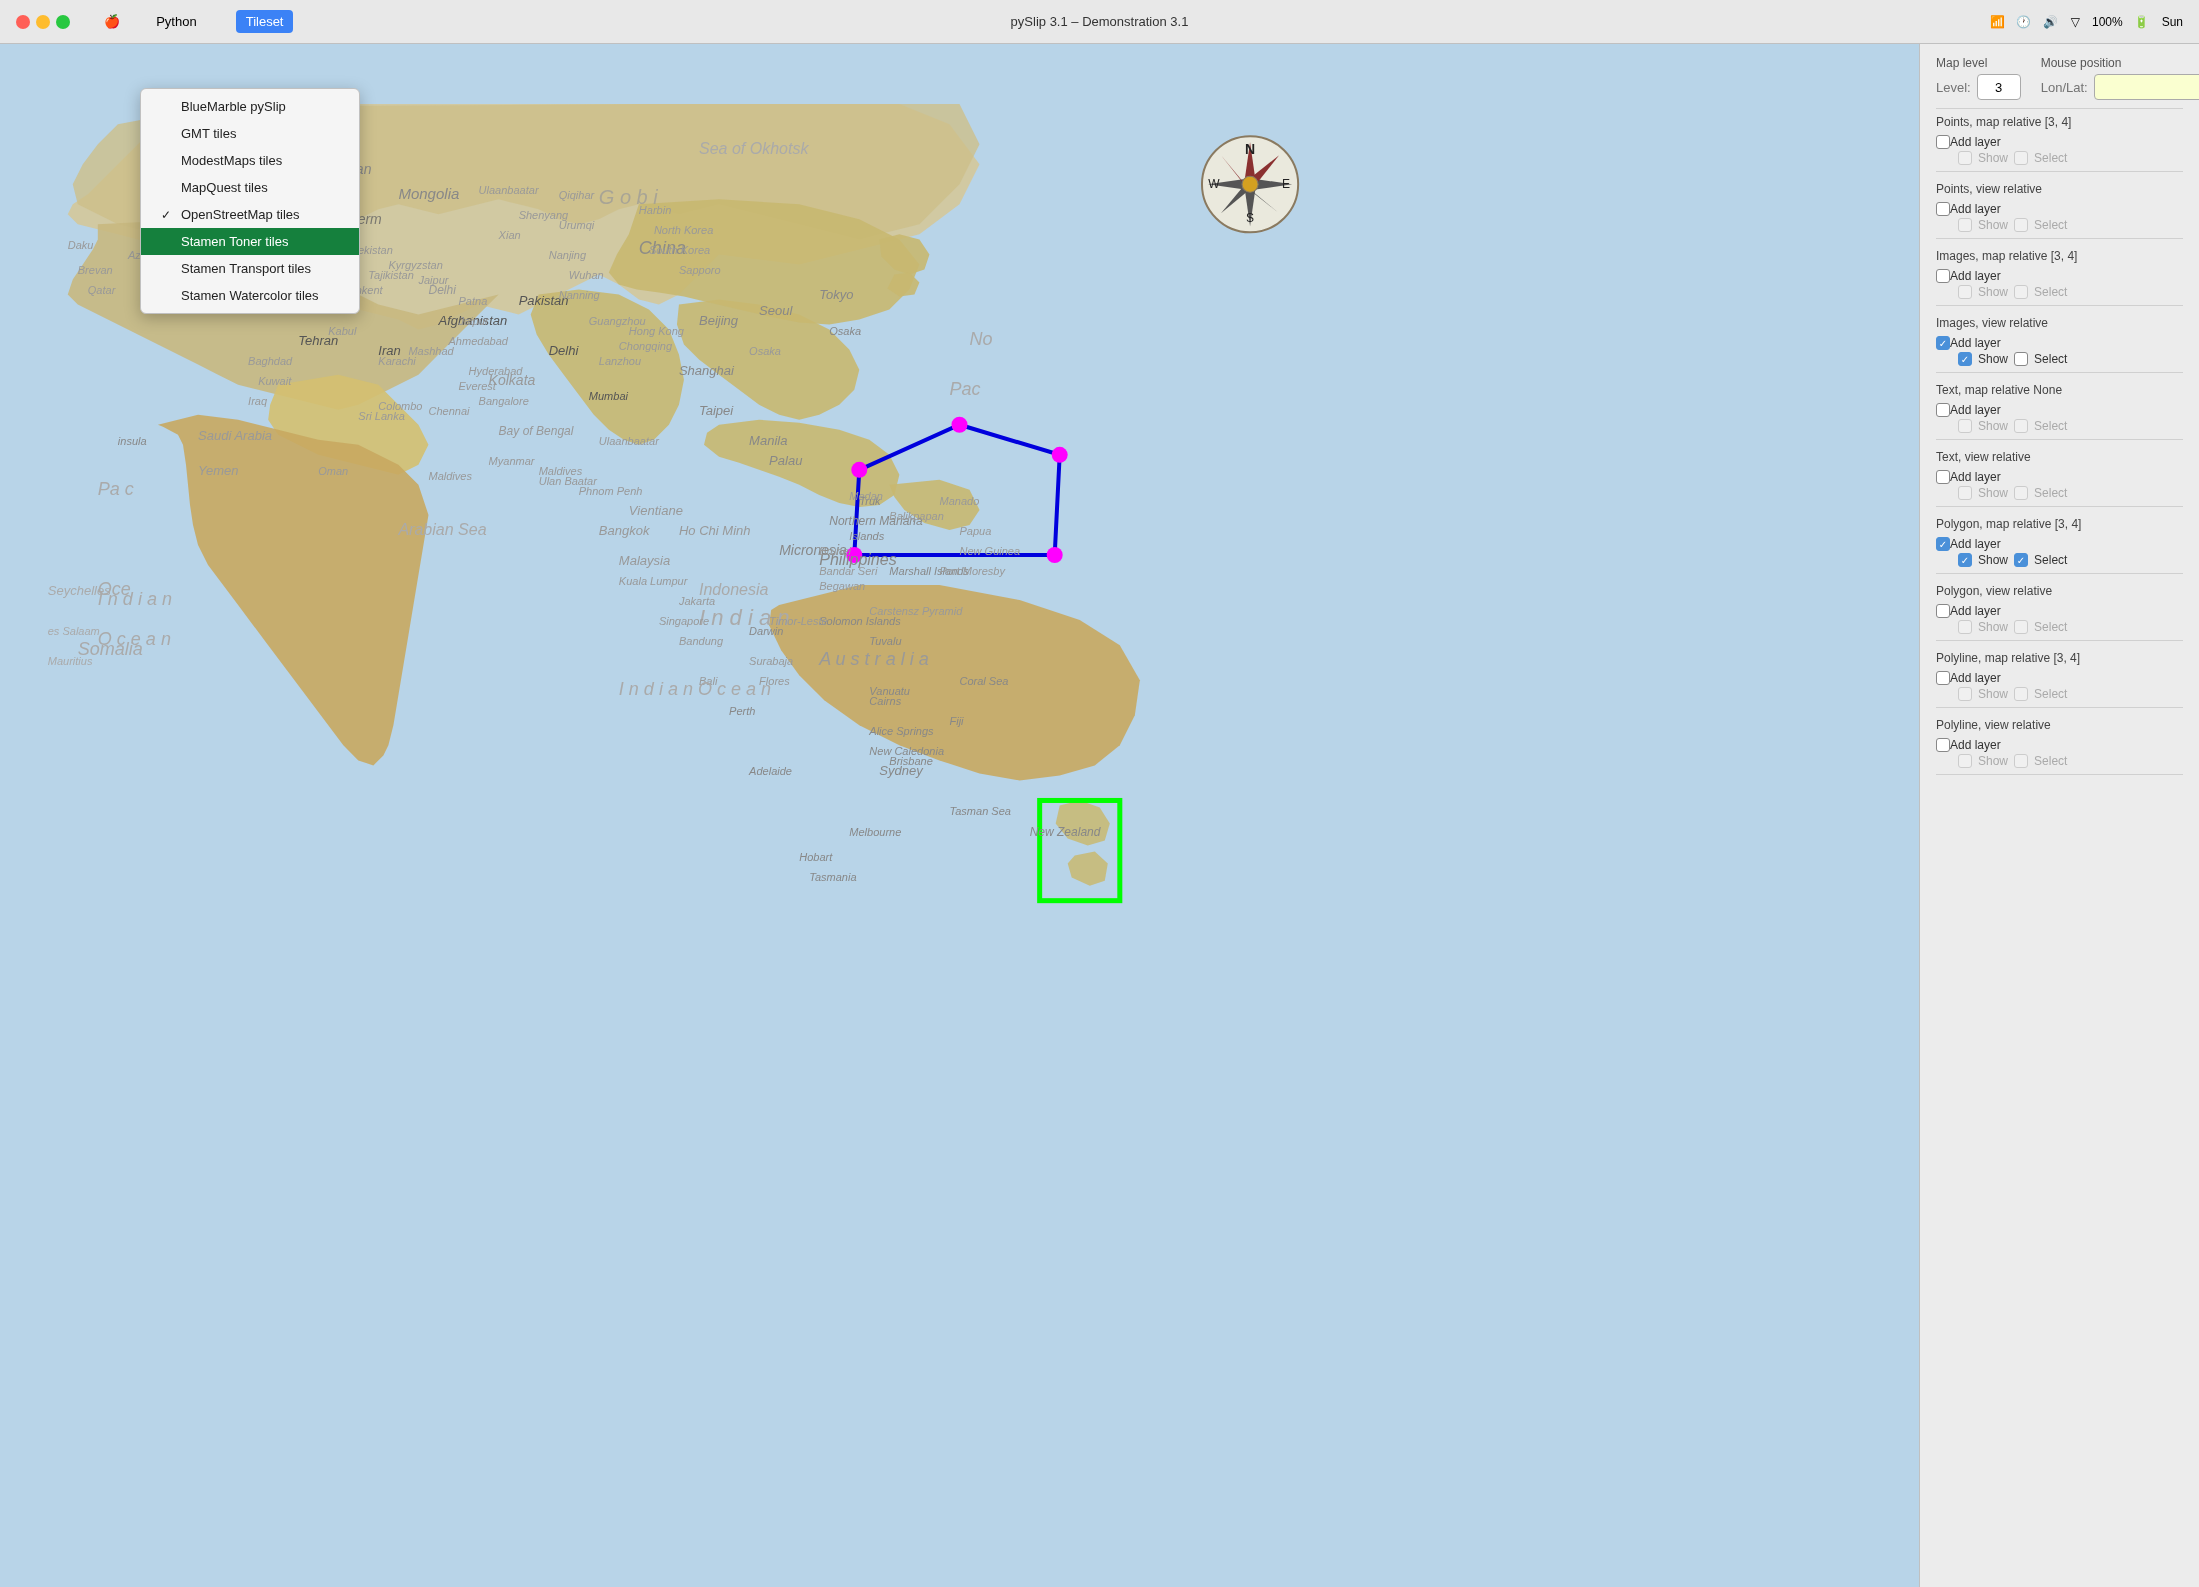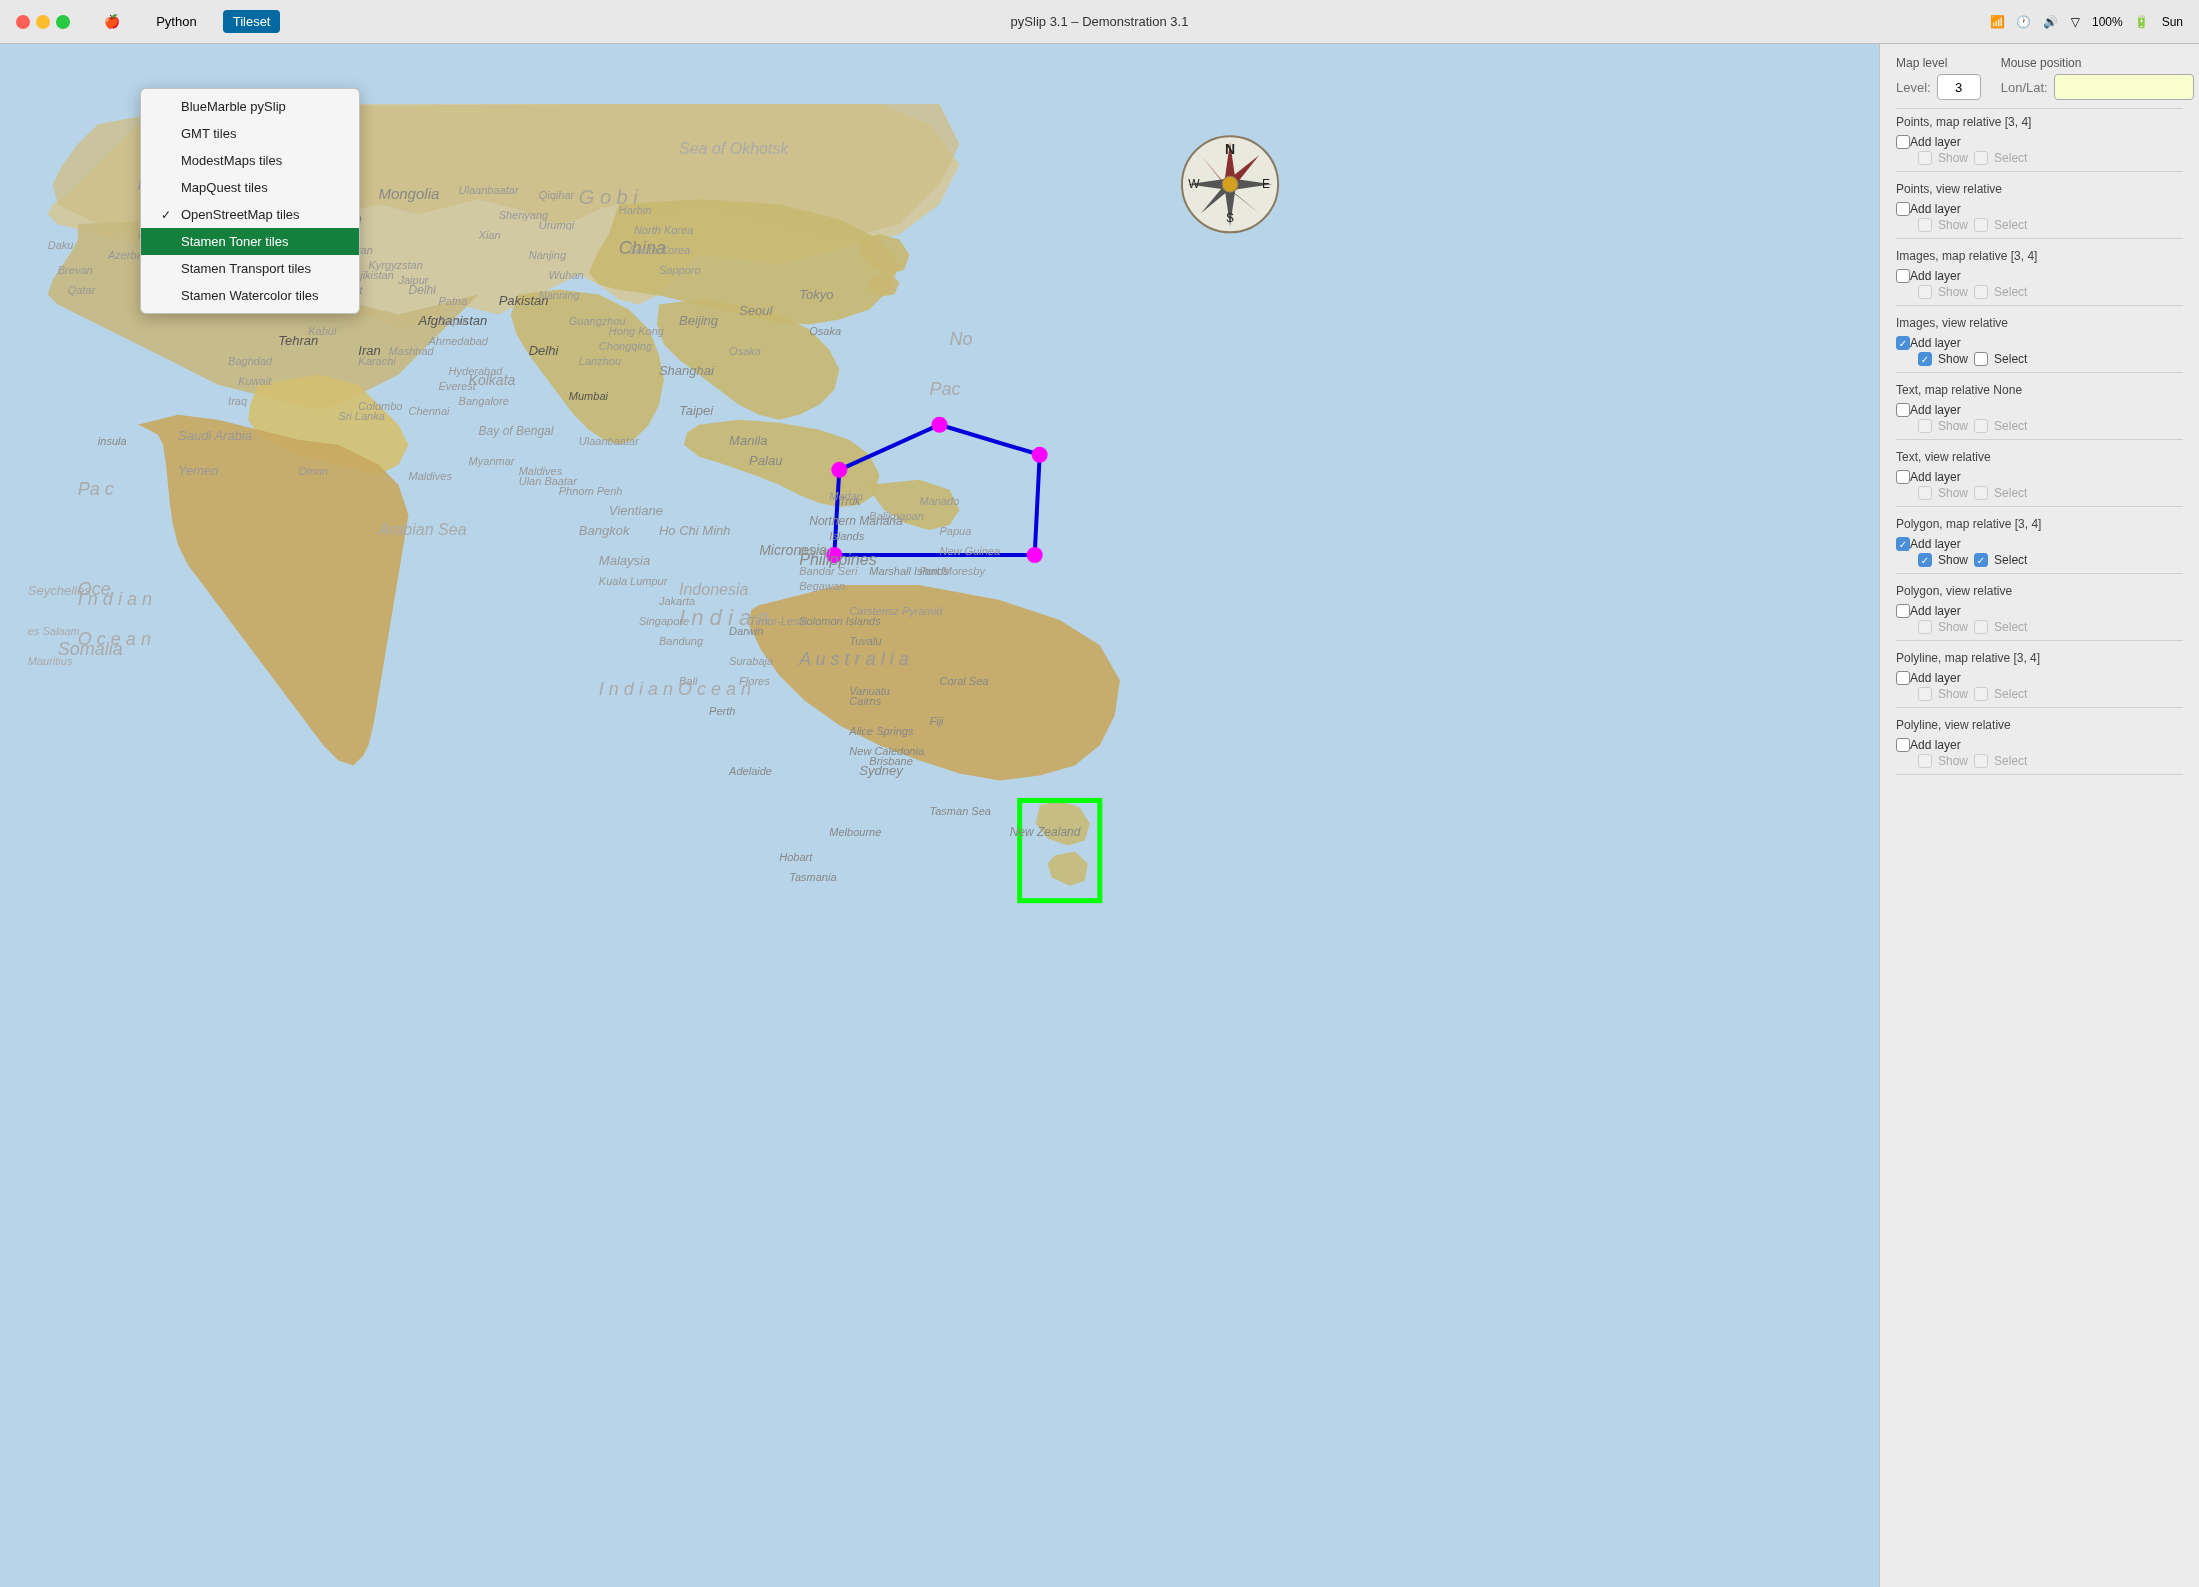--- a/index.html
+++ b/index.html
@@ -31,22 +31,23 @@
       padding-left: 16px;
     }
     .menu-item {
       padding: 4px 10px;
       cursor: pointer;
       border-radius: 4px;
       font-size: 13px;
       font-weight: 500;
     }
     .menu-item.active {
-      background: #0369a1;
+      background: #3b82f6;
       color: white;
+      margin-left: 13px;
     }
     .window-title {
       position: absolute;
       left: 50%;
       transform: translateX(-50%);
       font-size: 13px;
       color: #333;
       font-weight: 500;
     }
     .titlebar-right {
@@ -109,21 +110,21 @@
       color: white;
       text-align: right;
     }
     .dropdown-item .checkmark {
       width: 12px;
       font-size: 12px;
     }
 
     
     .right-panel {
-      width: 320px;
+      width: 280px;
       background: #ececec;
       border-left: 1px solid #c0c0c0;
       padding: 12px 16px;
       overflow-y: auto;
       flex-shrink: 0;
     }
 
     .section-label {
       font-size: 12px;
       color: #555;

